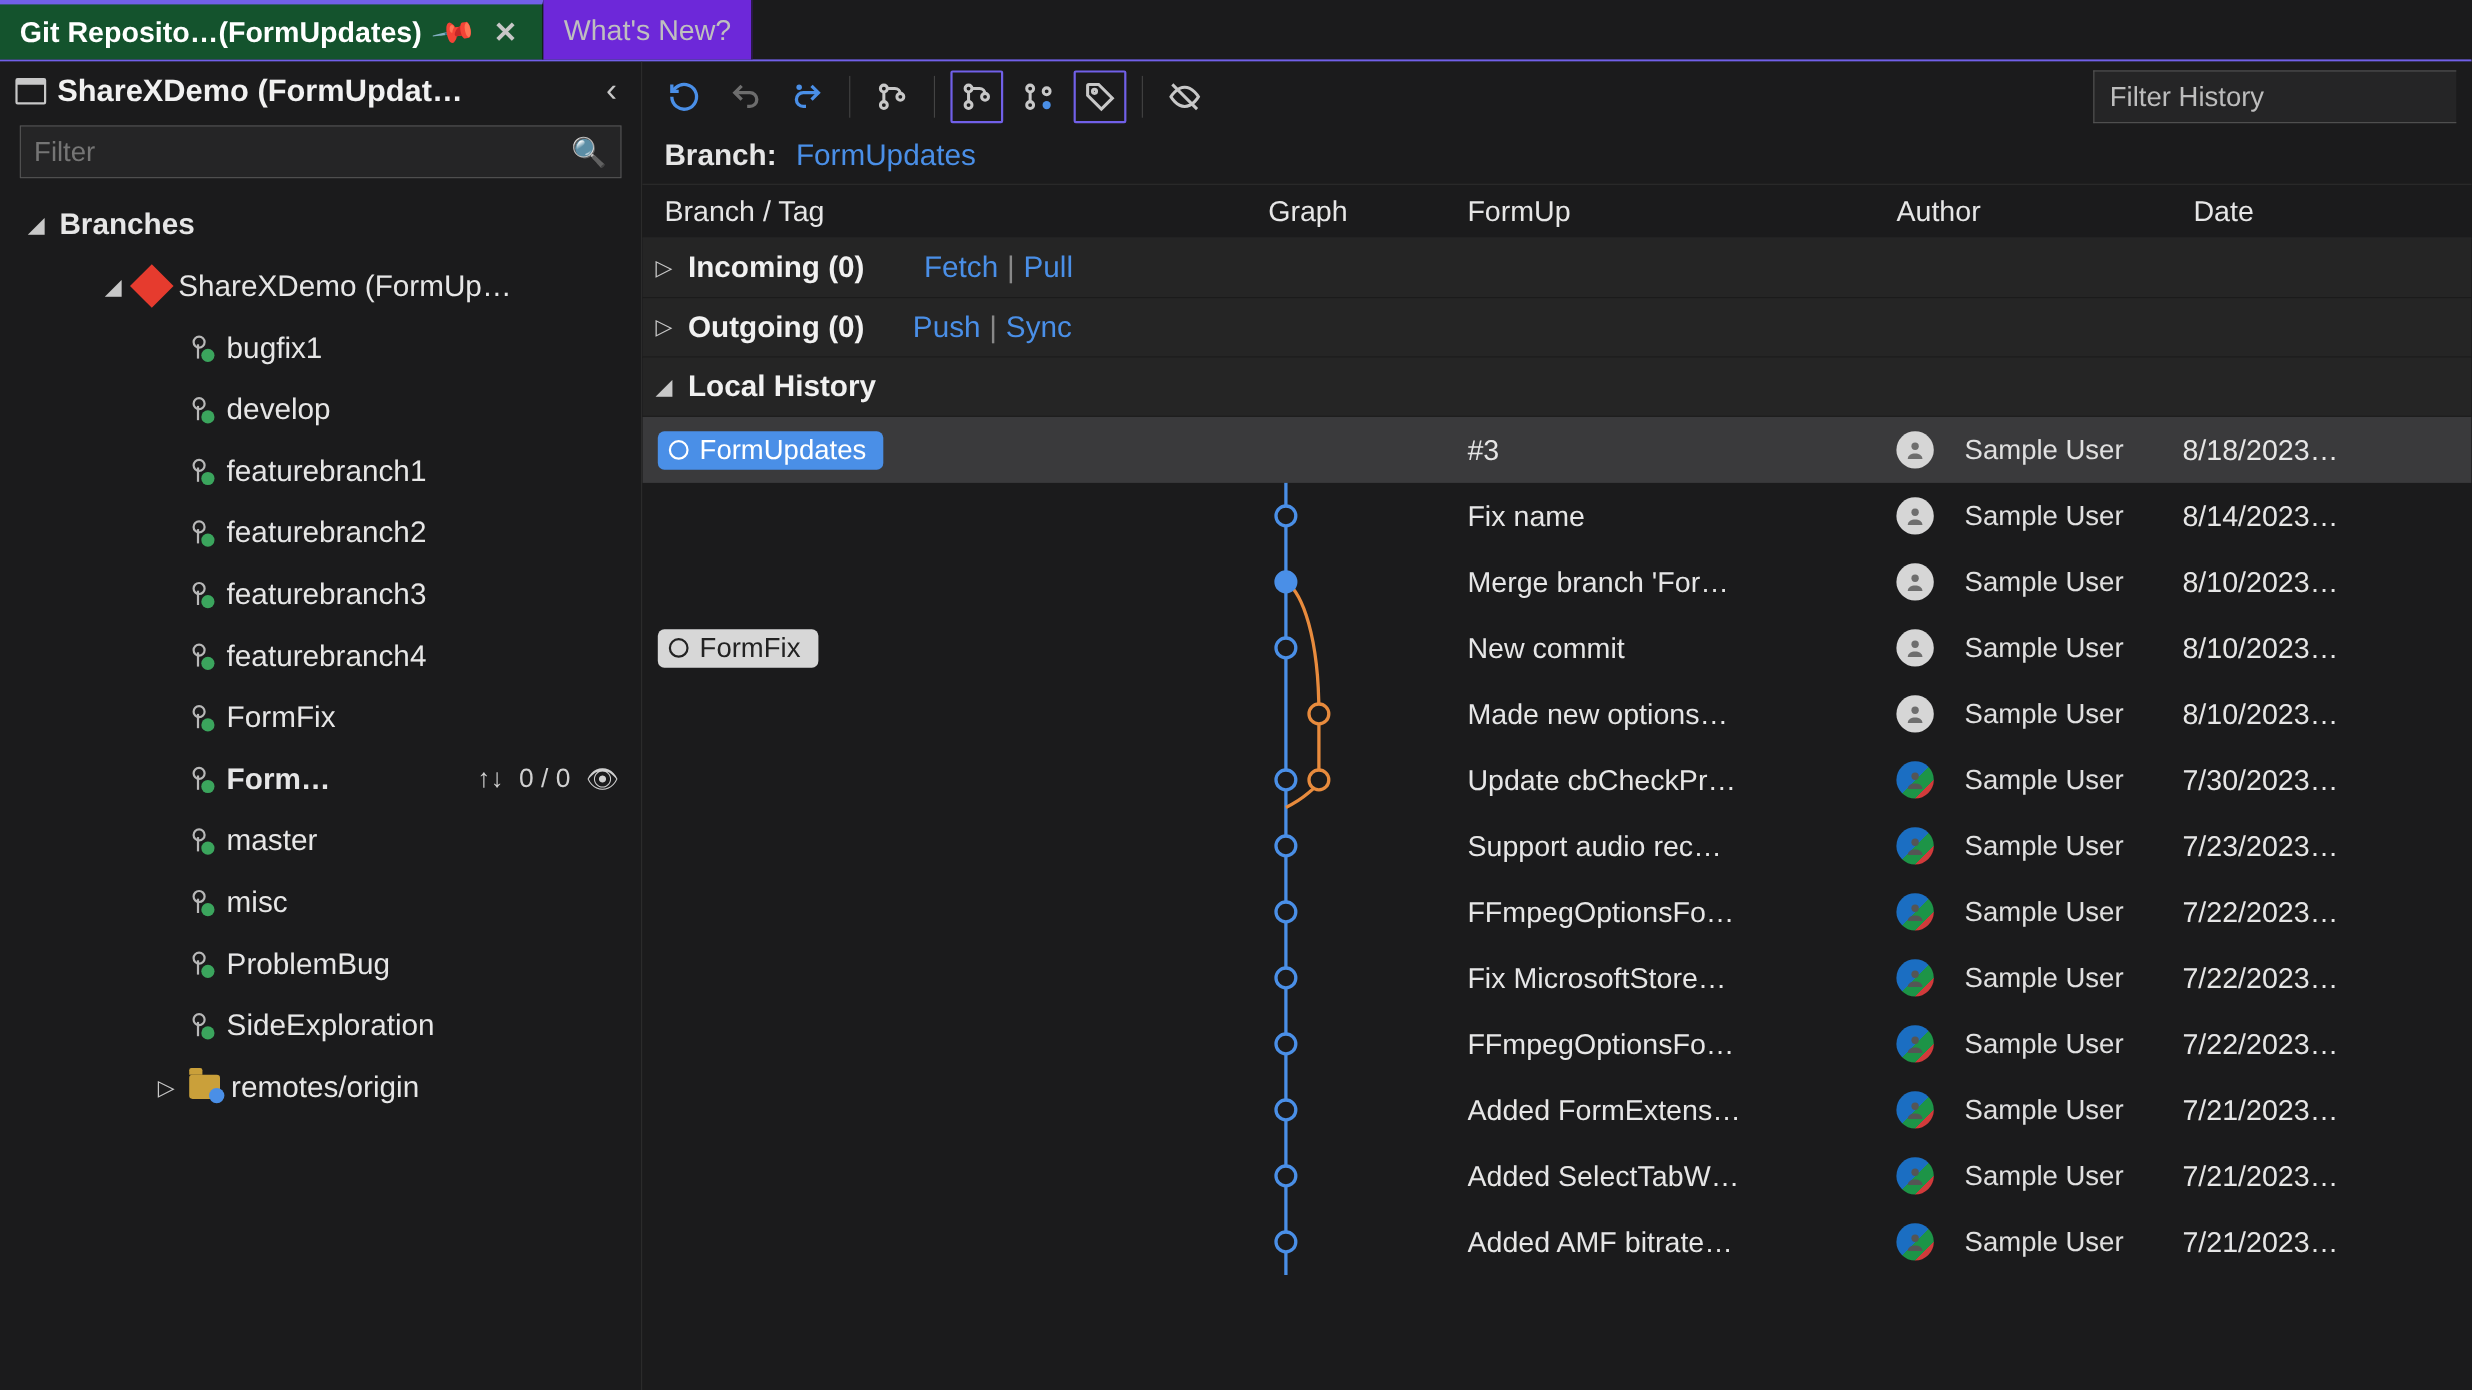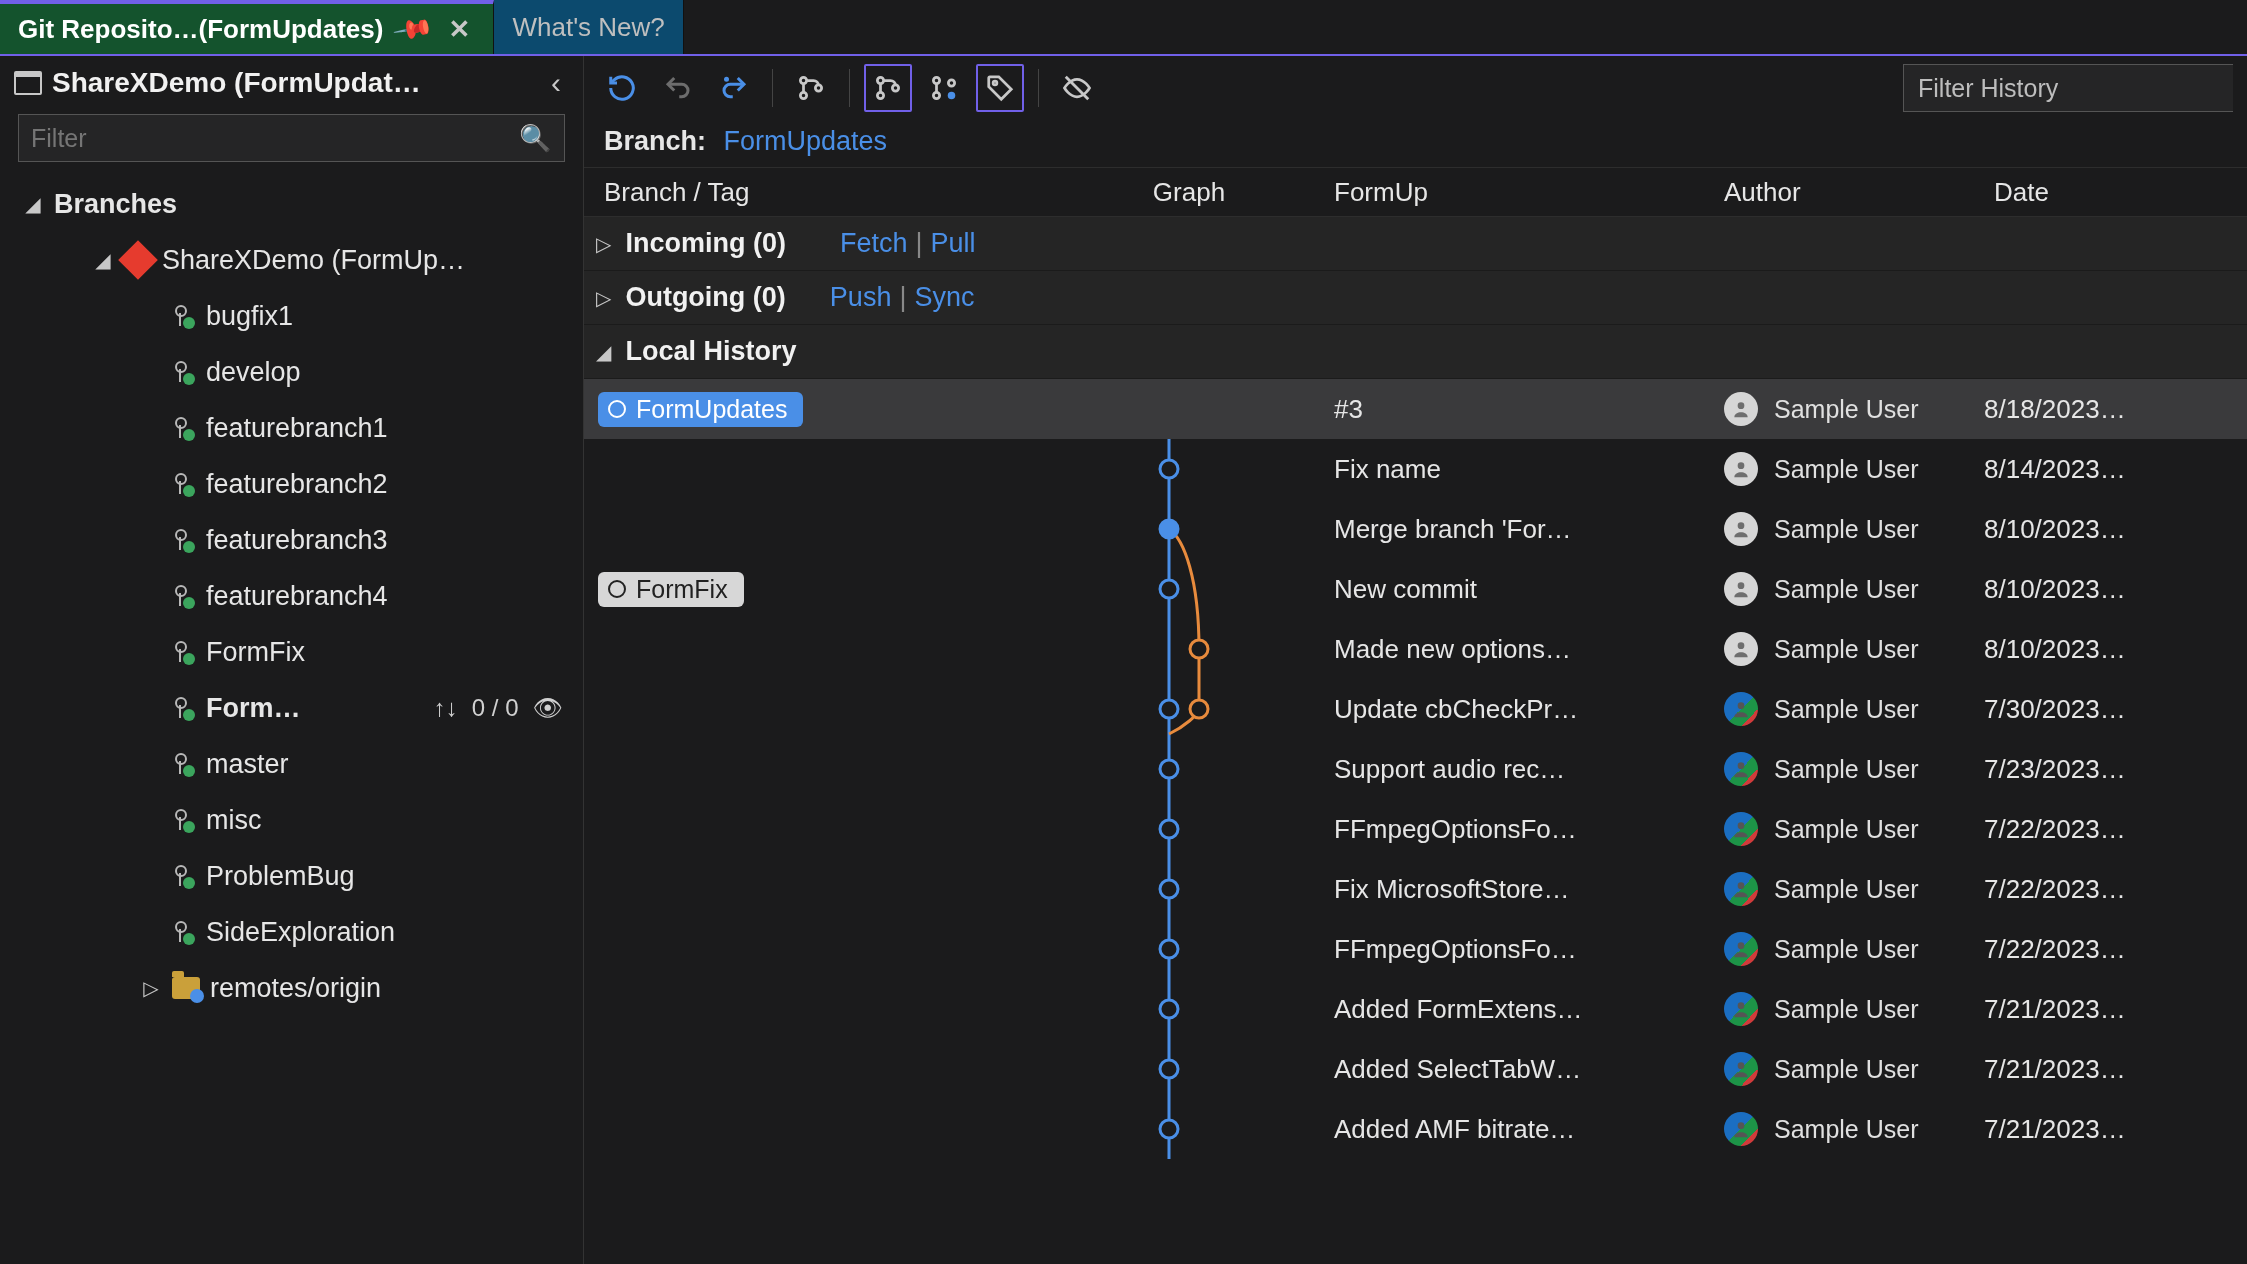--- a/index.html
+++ b/index.html
@@ -1,20 +1,20 @@
 <!DOCTYPE html>
 <html><head>
 <meta charset="utf-8">
 <style>
 * { box-sizing:border-box; margin:0; padding:0; font-family:"Segoe UI",Tahoma,sans-serif; }
 body { background:#1b1b1c; color:#f1f1f1; font-size:24px; overflow:hidden; width:2247px; height:1264px; }
 
 
 .tabs { display:flex; align-items:stretch; height:56px; border-bottom:2px solid #7160e8; }
-.tab { display:flex; align-items:center; padding:0 18px; background:#0c4a6e; color:#bfbfbf; font-size:26px; border-right:1px solid #111; }
+.tab { display:flex; align-items:center; padding:0 18px; background:#6d28d9; color:#bfbfbf; font-size:26px; border-right:1px solid #111; }
 .tab.active { background:#14532d; color:#fff; font-weight:600; border-top:4px solid #7160e8; }
 .tab .close, .tab .pin { width:32px; text-align:center; color:#c8c8c8; margin-left:14px; }
 .tab .pin { transform:rotate(35deg); }
 
 .app { display:flex; height:calc(100% - 56px); }
 
 
 .side { width:584px; background:#1b1b1c; border-right:1px solid #333; display:flex; flex-direction:column; }
 .side-head { display:flex; align-items:center; gap:10px; padding:10px 14px 8px 14px; }
 .side-head .repo-icon { width:28px; height:24px; border:2px solid #c8c8c8; border-top-width:6px; border-radius:2px; }
@@ -76,21 +76,21 @@
 
 .history { position:relative; }
 .hrow { display:flex; align-items:center; height:60px; position:relative; }
 .hrow.sel { background:#3a3a3c; }
 .hrow .tag { margin-left:14px; display:inline-flex; align-items:center; gap:10px; padding:3px 16px 3px 10px; border-radius:6px; font-size:25px; }
 .hrow .tag.blue { background:#4a8fe7; color:#fff; }
 .hrow .tag.grey { background:#d7d7d7; color:#222; }
 .hrow .tag .bicon { width:18px; height:18px; border:2px solid currentColor; border-radius:50%; position:relative; }
 .hrow .tag .bicon:after { content:""; position:absolute; left:7px; top:16px; width:2px; height:0; }
 .hrow .msg   { position:absolute; left:750px; width:370px; white-space:nowrap; overflow:hidden; text-overflow:ellipsis; font-size:26px; color:#e6e6e6; }
-.hrow .auth  { position:absolute; left:1140px; width:260px; display:flex; align-items:center; gap:16px; font-size:25px; color:#e0e0e0; }
+.hrow .auth  { position:absolute; left:1140px; width:260px; display:flex; align-items:center; gap:28px; font-size:25px; color:#e0e0e0; }
 .hrow .date  { position:absolute; left:1400px; font-size:26px; color:#e6e6e6; white-space:nowrap; }
 .avatar { width:34px; height:34px; border-radius:50%; display:flex; align-items:center; justify-content:center; color:#555; }
 .avatar.grey { background:#d6d6d6; color:#6e6e6e; }
 .avatar.color { background:linear-gradient(135deg,#1b6ec2 0 50%,#1d9447 50% 75%,#d13b3b 75%); }
 .avatar svg { width:20px; height:20px; }
 
 
 .graph-svg { position:absolute; left:460px; top:0; width:290px; height:100%; pointer-events:none; }
 </style>
 </head>

